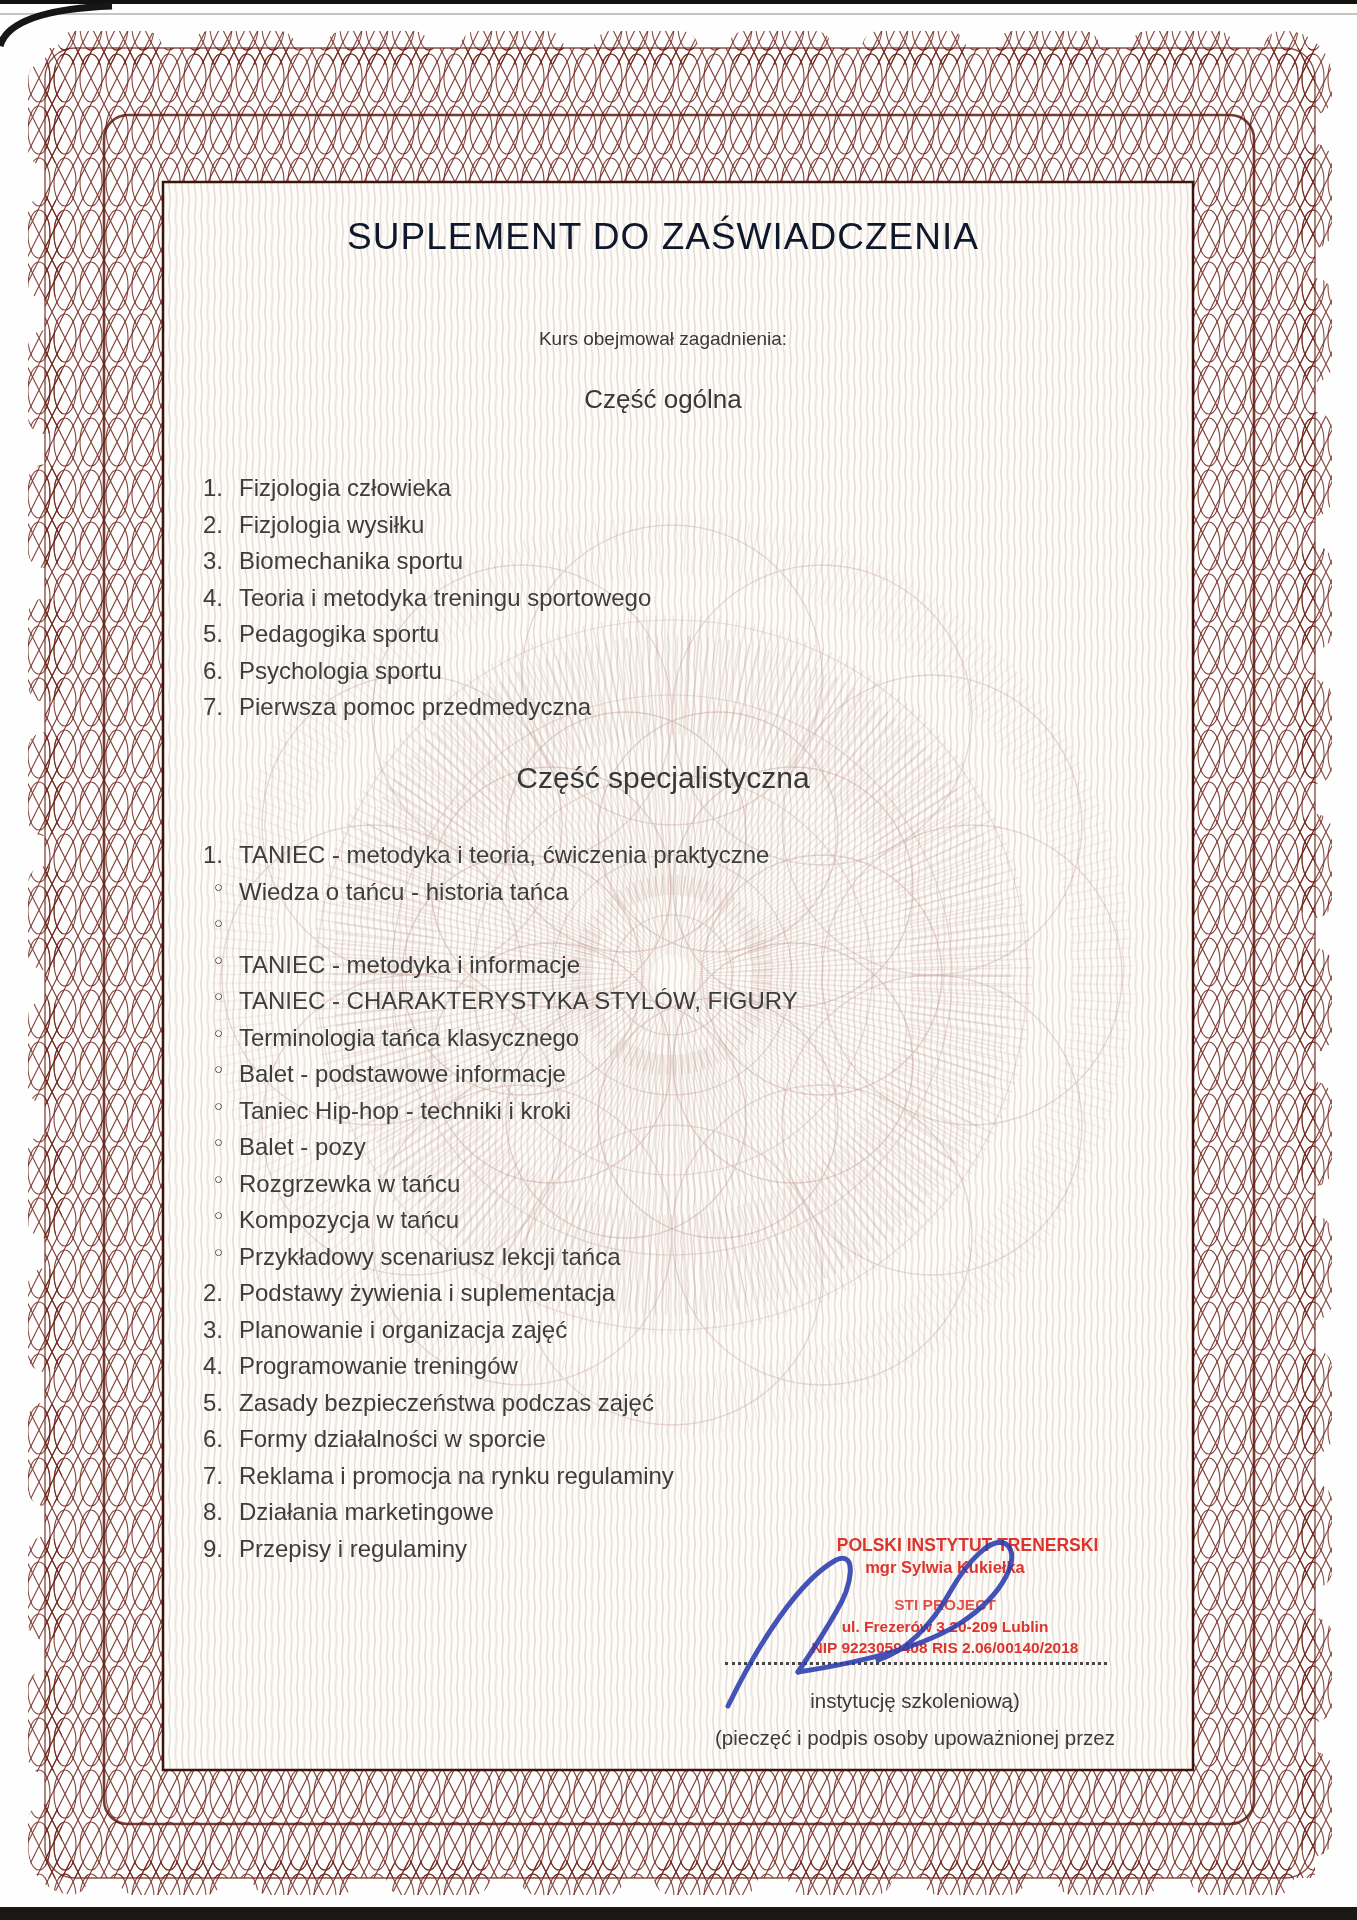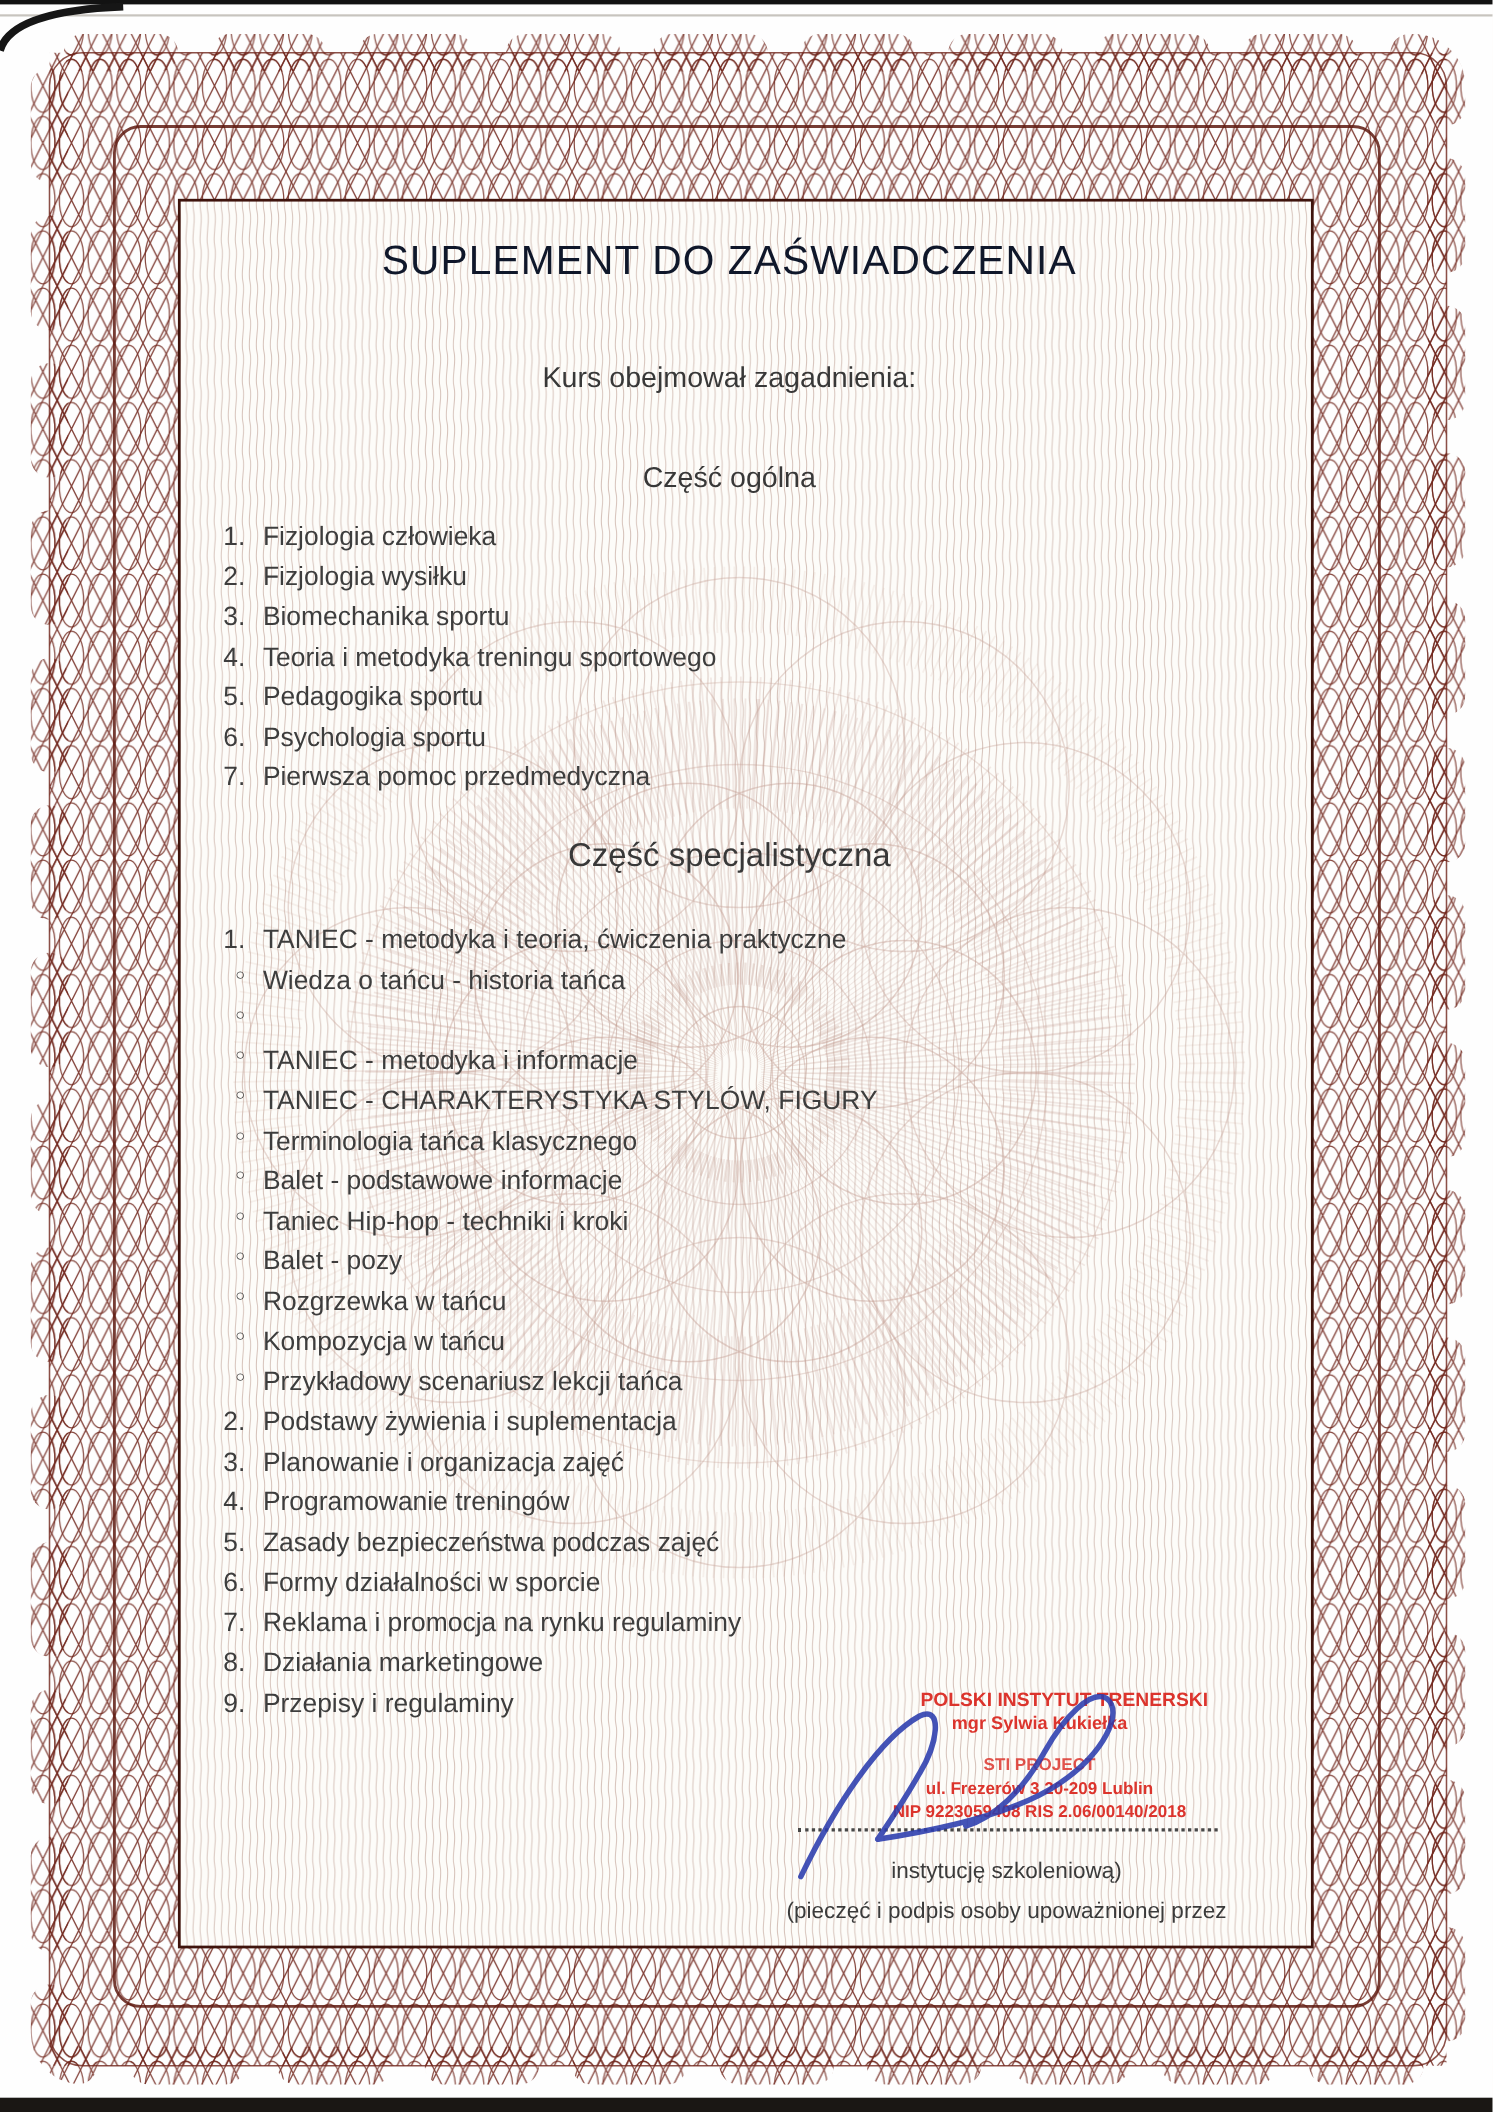--- a/index.html
+++ b/index.html
@@ -3,22 +3,22 @@
 <meta charset="utf-8">
 <style>
   html,body{margin:0;padding:0;}
   body{
     width:1357px;height:1920px;position:relative;background:#fefefe;
     font-family:"Liberation Sans", sans-serif;overflow:hidden;color:#3c3c3c;
   }
   svg.layer{position:absolute;left:0;top:0;}
   .center-line{position:absolute;left:163px;width:1000px;text-align:center;}
   #title{top:216px;font-size:37px;letter-spacing:1px;color:#0f172a;padding-right:40px;}
-  #intro{top:328px;font-size:26px;padding-right:48px;color:#383838;}
-  #heading-general{top:419px;font-size:26px;padding-right:48px;color:#383838;}
+  #intro{top:328px;font-size:19px;padding-right:48px;color:#383838;}
+  #heading-general{top:384px;font-size:26px;padding-right:48px;color:#383838;}
   #heading-special{top:761px;font-size:30px;padding-right:48px;color:#383838;}
   .list{position:absolute;left:175px;font-size:24px;color:#3d3d3d;}
   #list-general{top:470px;}
   #list-special{top:837px;}
   .row{display:flex;line-height:36.5px;height:36.5px;}
   .row .marker{flex:0 0 48px;text-align:right;}
   .row .itext{margin-left:16px;white-space:nowrap;}
   .row.dot .marker{font-size:15px;position:relative;top:-5px;}
   #stamp{
     position:absolute;left:695px;top:1535px;width:500px;text-align:center;

